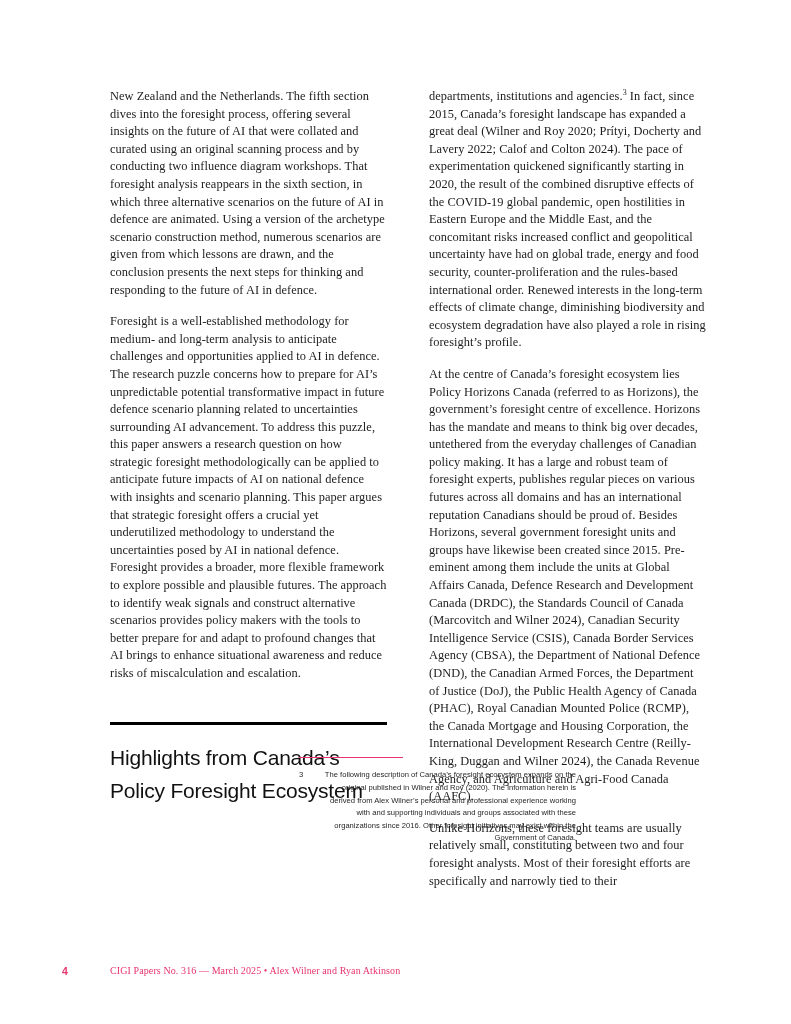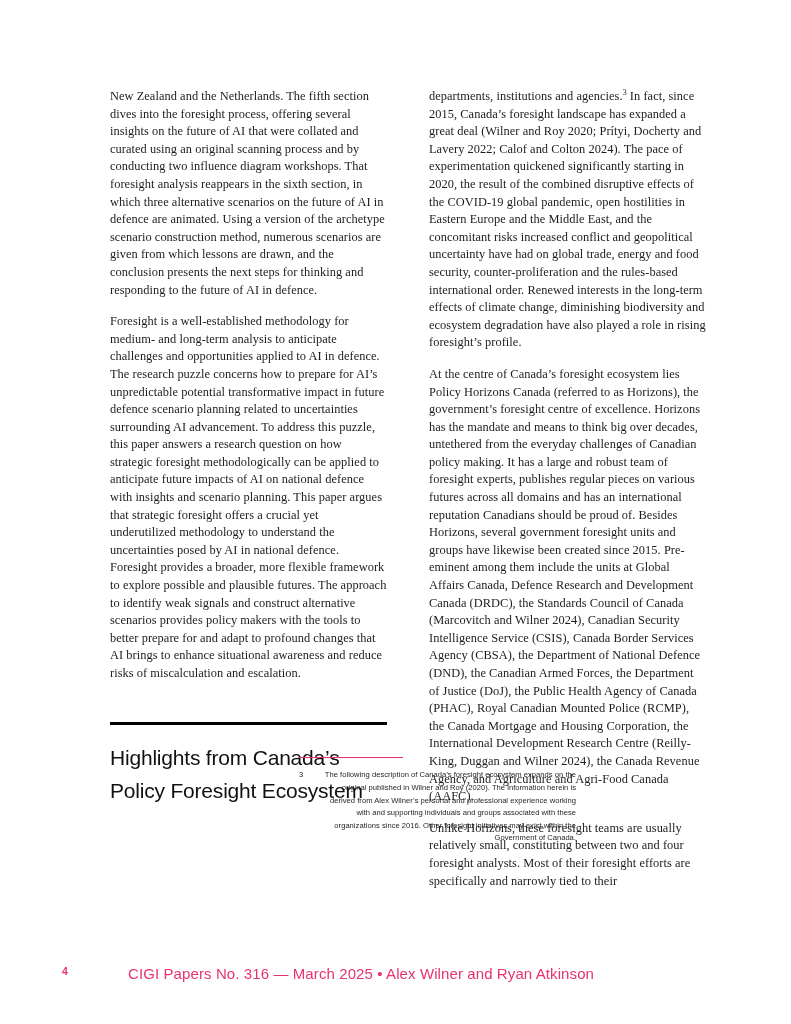--- a/index.html
+++ b/index.html
@@ -118,24 +118,24 @@
     position: absolute;
     left: 62px;
     top: 0;
     font-family: "Liberation Sans", sans-serif;
     font-size: 10.5px;
     font-weight: 700;
     color: #E8336D;
   }
   .footer-credit {
     position: absolute;
-    left: 128px;
+    left: 110px;
     top: 0;
-    font-family: Liberation Sans, sans-serif;
-    font-size: 15px;
+    font-family: Liberation Serif, serif;
+    font-size: 10px;
     color: #E8336D;
     letter-spacing: 0.1px;
     white-space: nowrap;
   }
 </style>
 </head>
 <body>
 
 <div class="page">
 

